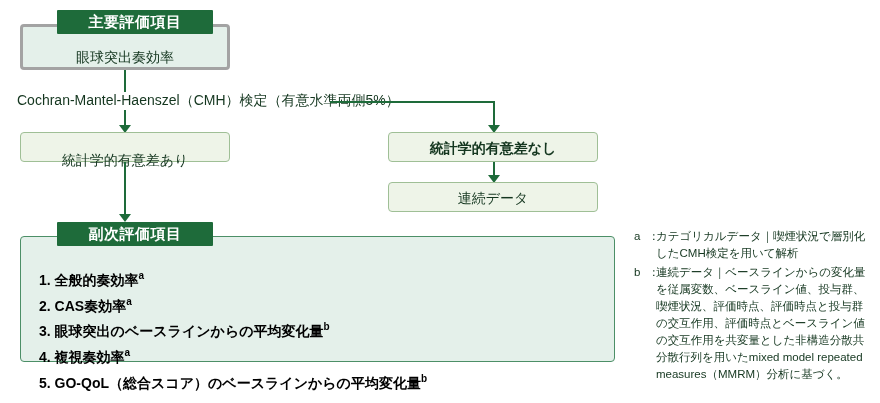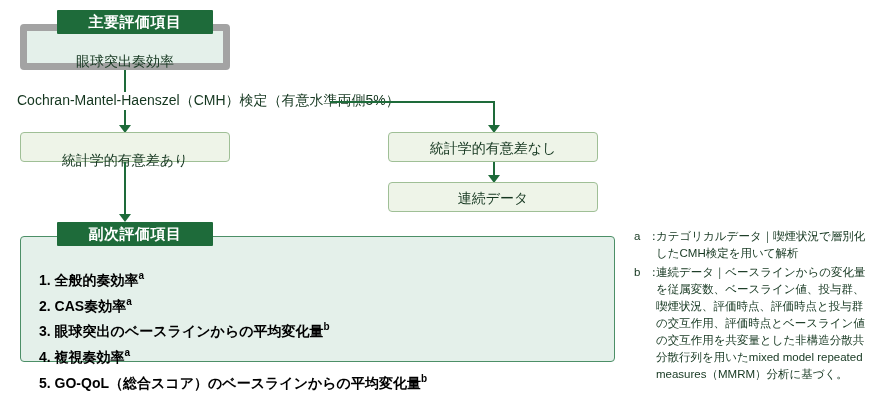--- a/index.html
+++ b/index.html
@@ -45,21 +45,21 @@
     font-size: 14px;
     color: #14361f;
   }
   .lightbox span {
     display: block;
     line-height: 1.2;
   }
   .mintbox {
     position: absolute;
     background: #e4f0ea;
-    border: 7px solid #a3a3a3;
+    border: 3px solid #a3a3a3;
     border-radius: 4px;
     box-sizing: border-box;
     text-align: center;
     font-size: 14px;
     color: #14361f;
   }
   .panel {
     position: absolute;
     background: #e4f0ea;
     border: 1px solid #4c8f67;
@@ -147,21 +147,21 @@
   <div class="vline" style="left:124px; top:110px; height:18px;"></div>
   <div class="arrowhead-down" style="left:119px; top:125px;"></div>
 
   <div class="vline" style="left:493px; top:101px; height:27px;"></div>
   <div class="arrowhead-down" style="left:488px; top:125px;"></div>
 
   <div class="lightbox" style="left:20px; top:132px; width:210px; height:30px; padding-top:19px;">
     <span>統計学的有意差あり</span>
   </div>
 
-  <div class="lightbox" style="left:388px; top:132px; width:210px; height:30px; padding-top:7px;">
+  <div class="lightbox" style="left:388px; top:132px; width:210px; height:30px; padding-top:7px;font-weight:bold;">
     <span>統計学的有意差なし</span>
   </div>
 
   <div class="vline" style="left:493px; top:162px; height:16px;"></div>
   <div class="arrowhead-down" style="left:488px; top:175px;"></div>
 
   <div class="lightbox" style="left:388px; top:182px; width:210px; height:30px; padding-top:7px;">
     <span>連続データ</span>
   </div>
 

